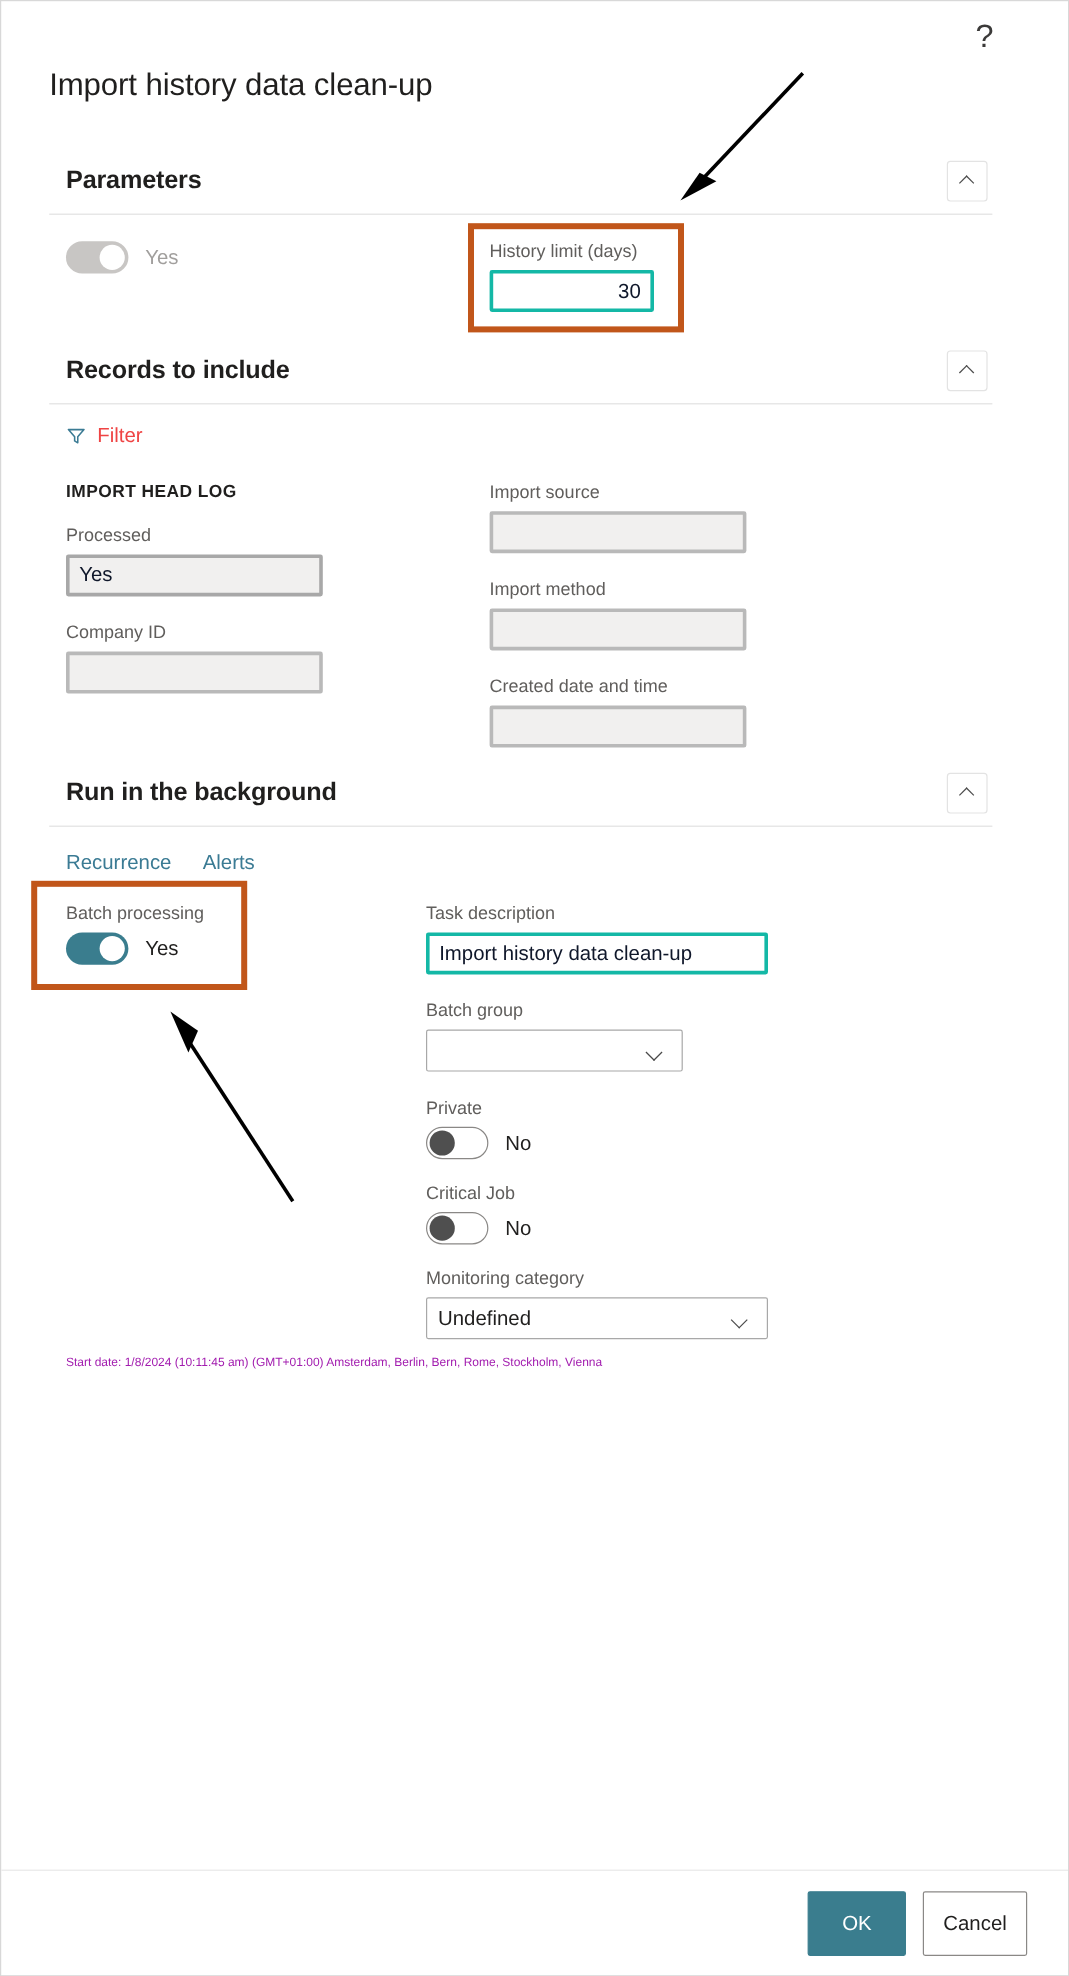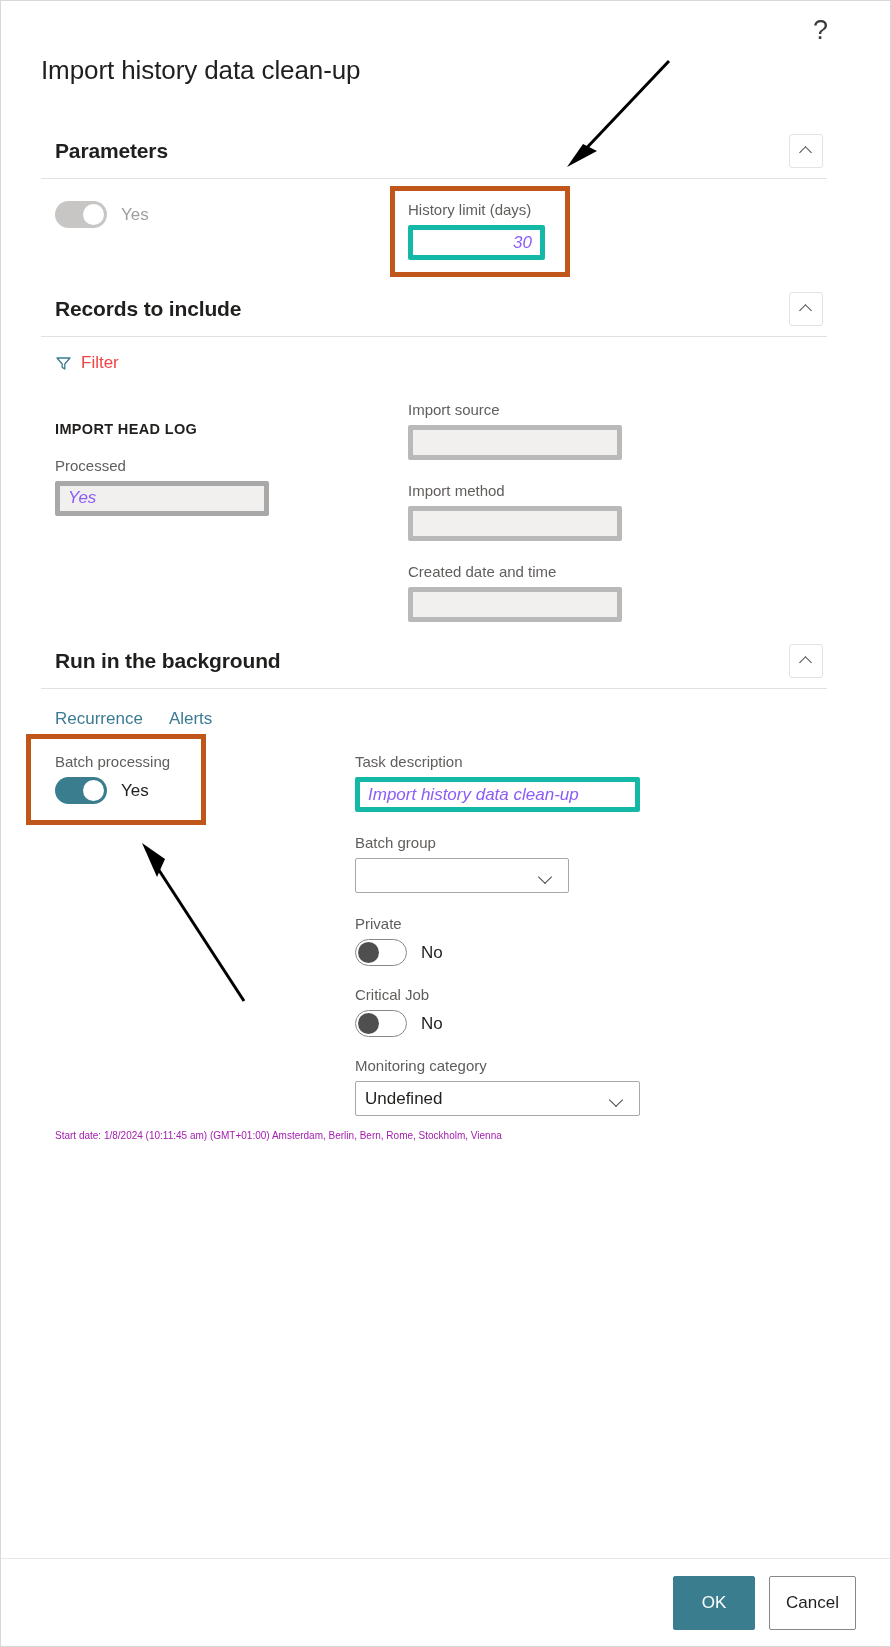--- a/index.html
+++ b/index.html
@@ -95,30 +95,29 @@
     color: #605e5c;
     margin-bottom: 7px;
     display: block;
   }
   .fl.disabled { color: #a19f9d; }
 
   
   .tb {
     width: 214px;
     height: 35px;
-    border: 5px solid #14b8a6;
+    border: 3px solid #14b8a6;
     border-radius: 2px;
     background: #ffffff;
     font-size: 17px;
-    color: #8b5cf6;
+    color: #0f172a;
     padding: 0 8px;
     font-family: "Liberation Sans", sans-serif;
     display: flex;
     align-items: center;
-    font-style: italic;
   }
   .tb.filled { background: #f1f0ef; border-color: #a8a8a8; }
   .tb.empty  { background: #f1f0ef; border-color: #b9b9b9; }
   .tb.num { justify-content: flex-end; }
 
   
   .toggle-row { display: flex; align-items: center; }
   .toggle {
     width: 52px; height: 27px;
     border-radius: 14px;
@@ -299,28 +298,32 @@
     <div style="padding:16px 14px 0 14px;">
       <div class="filter-link">
         <svg width="17" height="17" viewBox="0 0 17 17">
           <path d="M2 3 h13 l-5.2 6 v5 l-2.6 -1.6 v-3.4 Z" fill="none" stroke="#3b7b94" stroke-width="1.3" stroke-linejoin="round"></path>
         </svg>
         <span>Filter</span>
       </div>
 
       <div style="display:flex; margin-top:25px;">
 
-        <div style="width:353px;margin-top:20px;">
+        <div style="width:353px;">
           <div class="group-label">IMPORT HEAD LOG</div>
 
           <div style="margin-top:20px;">
             <span class="fl">Processed</span>
             <div class="tb filled">Yes</div>
           </div>
 
+          <div style="margin-top:22px;">
+            <span class="fl">Company ID</span>
+            <div class="tb empty"></div>
+          </div>
         </div>
 
         <div style="padding-top:0px;">
           <div>
             <span class="fl">Import source</span>
             <div class="tb empty"></div>
           </div>
           <div style="margin-top:22px;">
             <span class="fl">Import method</span>
             <div class="tb empty"></div>

